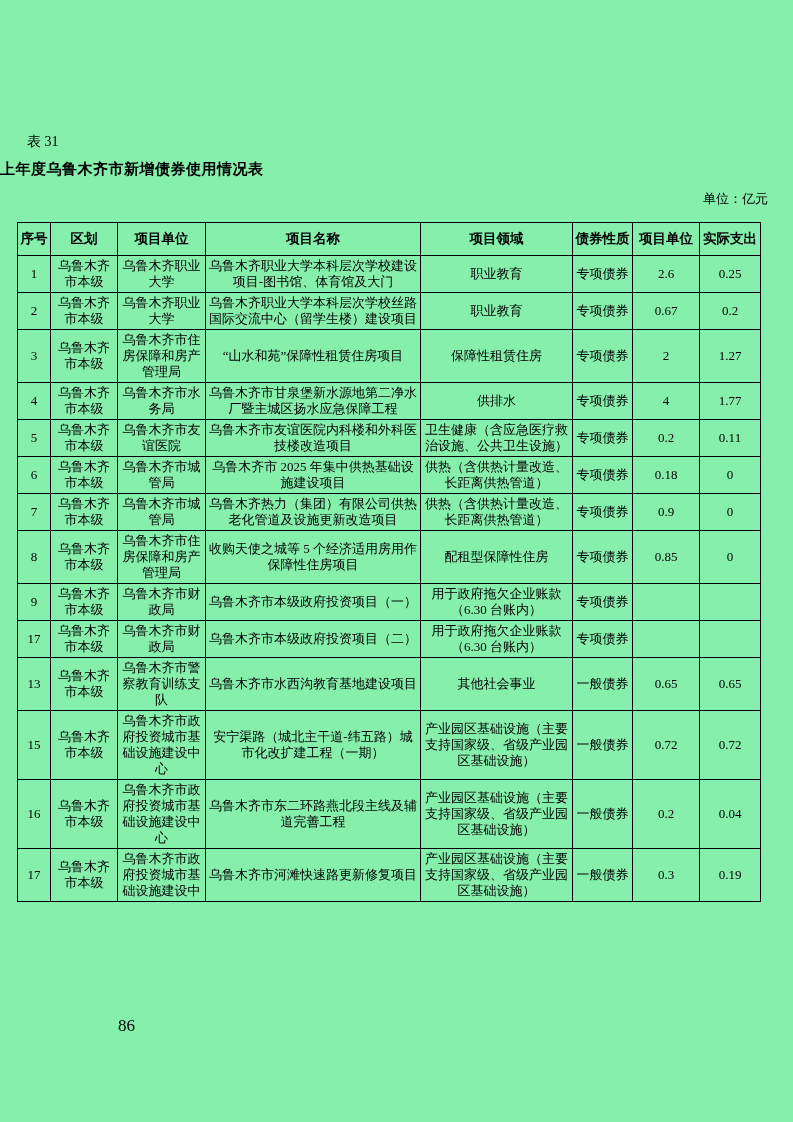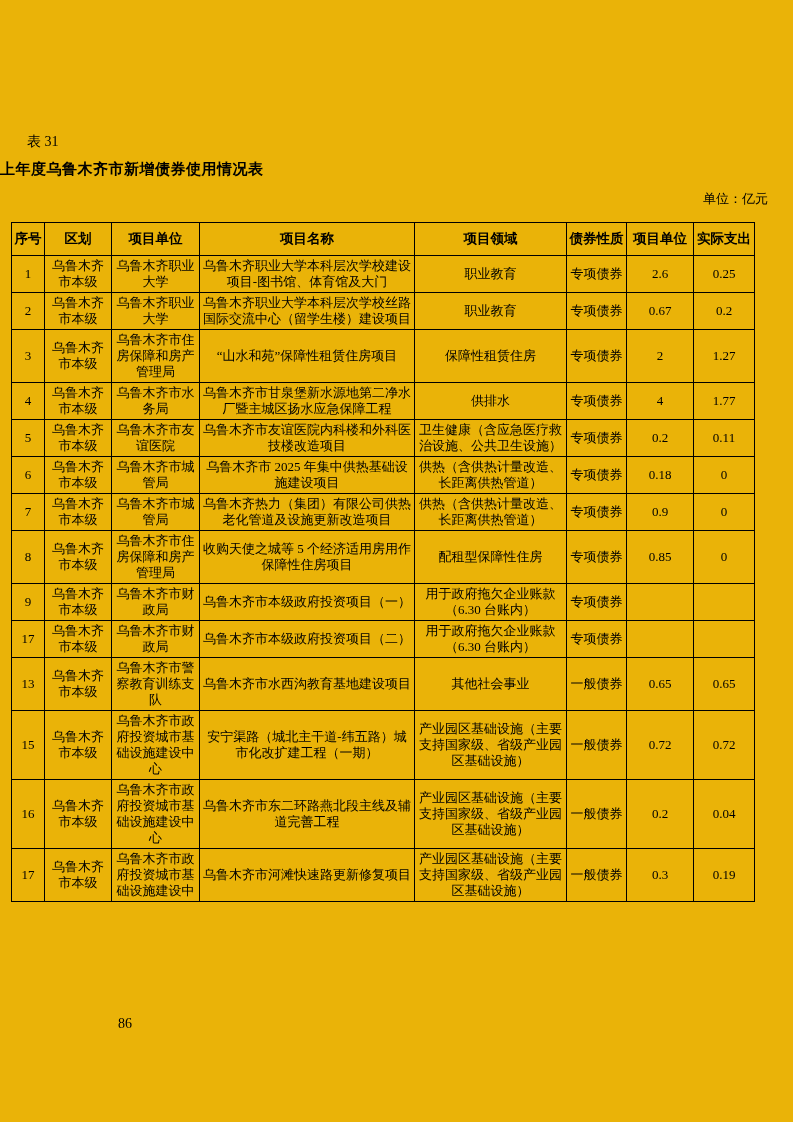--- a/index.html
+++ b/index.html
@@ -1,21 +1,21 @@
 <!DOCTYPE html>
 <html><head>
 <meta charset="utf-8">
 <style>
   html, body { margin: 0; padding: 0; background: #e8e8e8; }
   .page {
     position: relative;
     width: 793px;
     height: 1122px;
     margin: 0 auto;
-    background: #eab308;
+    background: #86efac;
     font-family: "Liberation Serif", "DejaVu Serif", serif;
     color: #000;
     overflow: hidden;
   }
   .table-label {
     position: absolute;
     top: 133px;
     left: 27px;
     font-size: 14px;
   }
@@ -30,21 +30,21 @@
   }
   .unit-note {
     position: absolute;
     top: 190px;
     right: 25px;
     font-size: 13px;
   }
   table.bond-table {
     position: absolute;
     top: 222px;
-    left: 11px;
+    left: 17px;
     width: 743px;
     border-collapse: collapse;
     table-layout: fixed;
   }
   .bond-table th, .bond-table td {
     border: 1px solid #000;
     text-align: center;
     vertical-align: middle;
     font-size: 13px;
     line-height: 16px;
@@ -53,21 +53,21 @@
   }
   .bond-table th {
     font-weight: bold;
     padding: 8px 1px;
     font-size: 13.5px;
   }
   .page-number {
     position: absolute;
     top: 1016px;
     left: 118px;
-    font-size: 14px;
+    font-size: 17px;
   }
 </style>
 </head>
 <body>
 
 <div class="page">
 
   <div class="table-label">表 31</div>
 
   <div class="doc-title">上年度乌鲁木齐市新增债券使用情况表</div>

